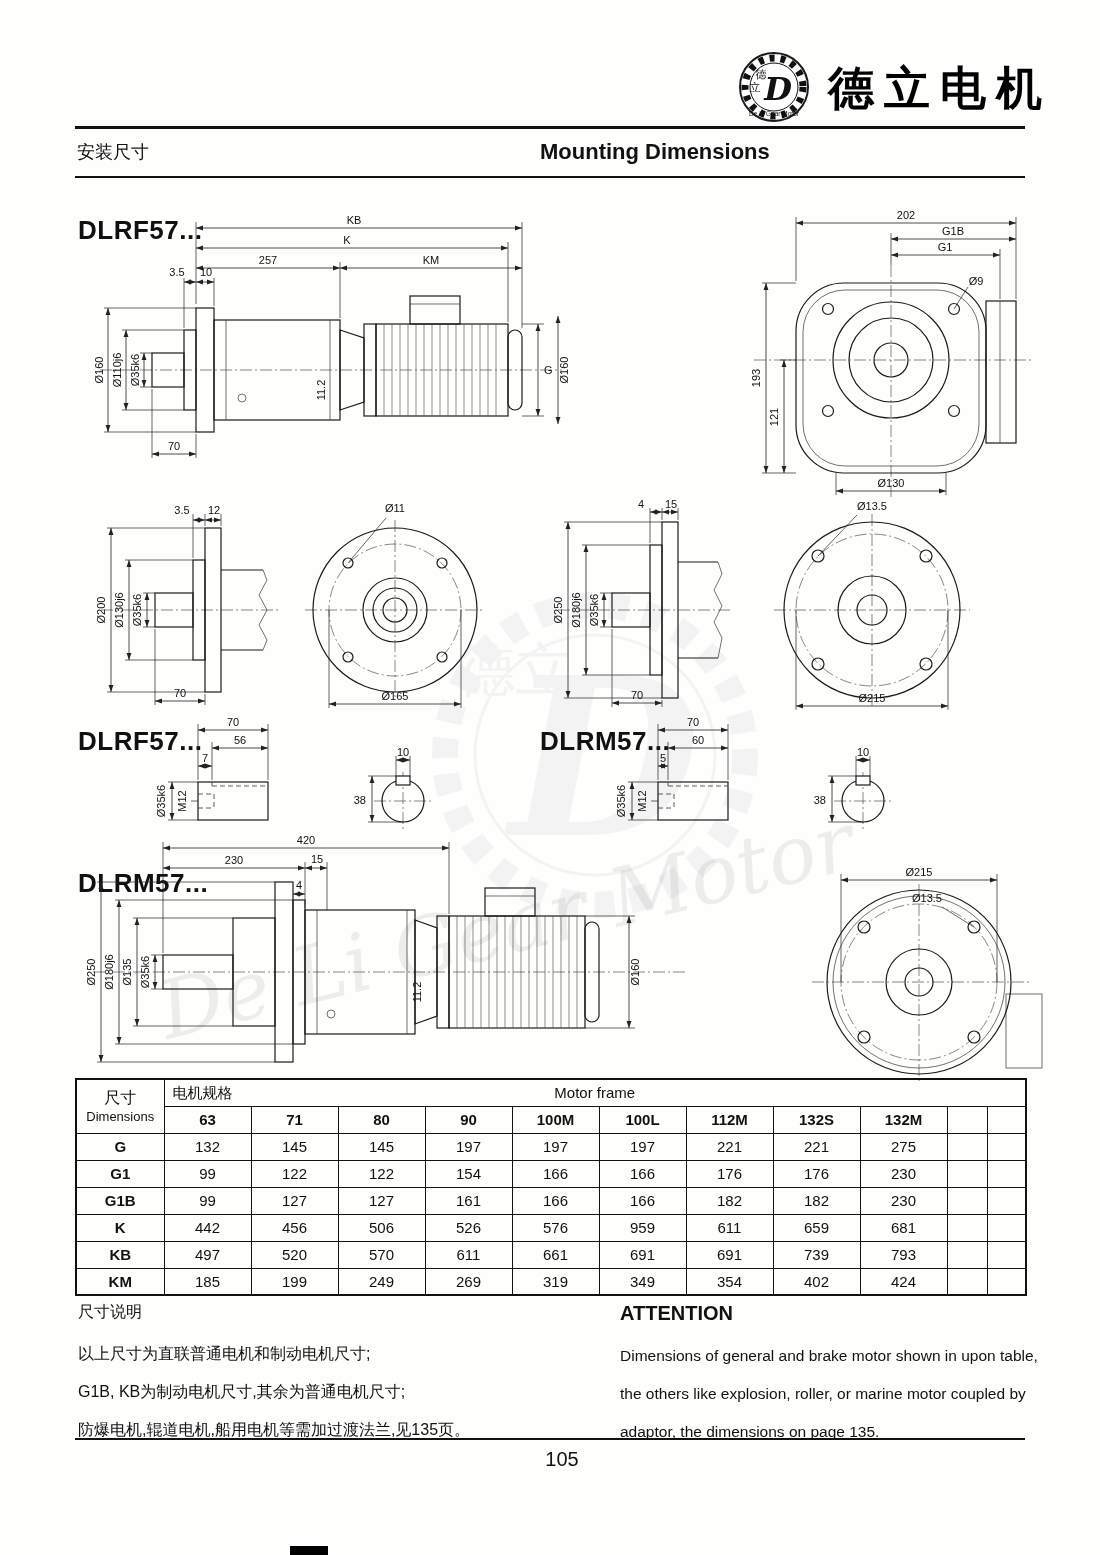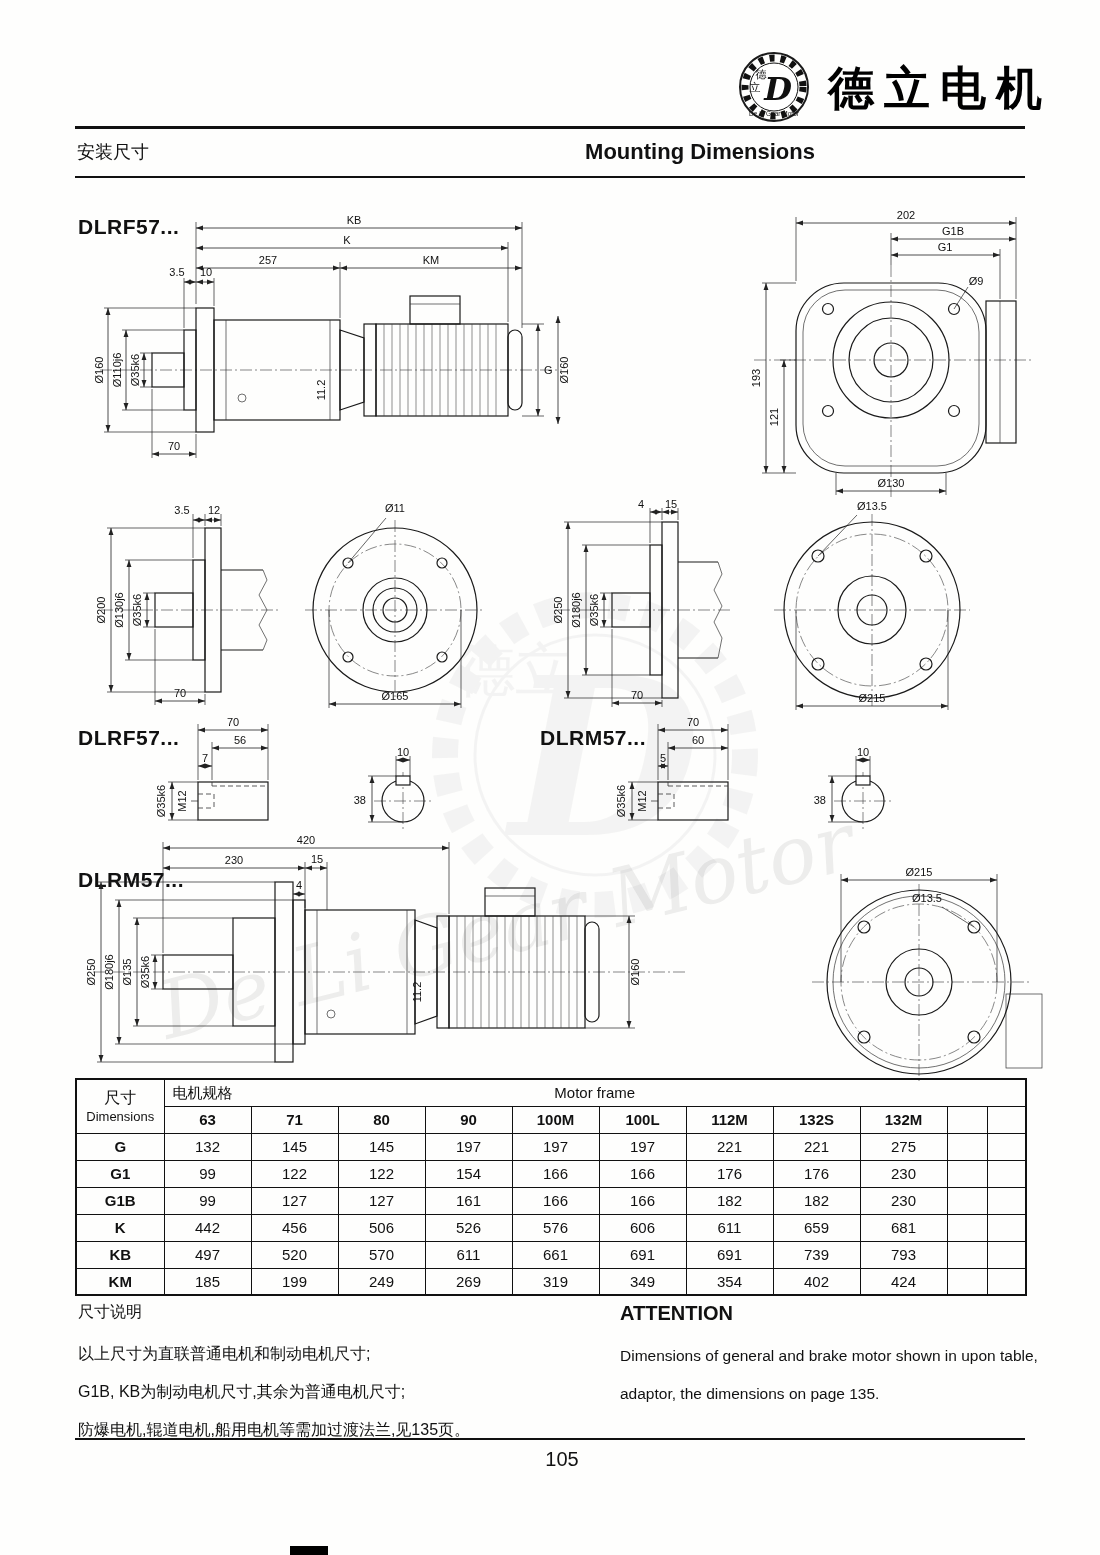--- a/index.html
+++ b/index.html
@@ -2,22 +2,22 @@
 <html><head>
 <meta charset="utf-8">
 <style>
   *{box-sizing:border-box}
   body{margin:0;background:#e8e8e8}
   .page{position:relative;width:1100px;height:1555px;background:#fefefd;font-family:"Liberation Sans",sans-serif;color:#111;overflow:hidden;margin:0 auto}
   .abs{position:absolute}
   .brand-zh{font-family:"DejaVu Serif",serif;font-weight:900;font-size:46px;letter-spacing:10px;color:#000}
   .rule{background:#111}
   .title-zh{font-size:18px}
-  .title-en{font-size:22px;font-weight:bold;text-align:center}
-  .sec-label{font-weight:bold;font-size:21px;letter-spacing:.5px}
+  .title-en{font-size:22px;font-weight:bold;}
+  .sec-label{font-weight:bold;font-size:26px;letter-spacing:.5px}
   
   svg.dw{overflow:visible}
   .dw .part{stroke:#1a1a1a;fill:none;stroke-width:1.2}
   .dw .thin{stroke:#333;fill:none;stroke-width:.7}
   .dw .fin{stroke:#444;fill:none;stroke-width:.6}
   .dw .cl{stroke:#555;fill:none;stroke-width:.7;stroke-dasharray:12 3 2 3}
   .dw .dash{stroke:#333;fill:none;stroke-width:.8;stroke-dasharray:5 3}
   .dw .dim{stroke:#222;fill:none;stroke-width:.8}
   .dw .ext{stroke:#222;fill:none;stroke-width:.7}
   .dw .wfill{fill:#fff;stroke:#1a1a1a;stroke-width:1.2}
@@ -576,21 +576,21 @@
         <td></td>
         <td></td>
       </tr>
       <tr>
         <td class="hd">K</td>
         <td>442</td>
         <td>456</td>
         <td>506</td>
         <td>526</td>
         <td>576</td>
-        <td>606</td>
+        <td>959</td>
         <td>611</td>
         <td>659</td>
         <td>681</td>
         <td></td>
         <td></td>
       </tr>
       <tr>
         <td class="hd">KB</td>
         <td>497</td>
         <td>520</td>
@@ -624,20 +624,21 @@
 
   <div class="abs" style="left:78px;top:1302px;width:500px">
     <div class="note-title">尺寸说明</div>
     <div class="note-line">以上尺寸为直联普通电机和制动电机尺寸;</div>
     <div class="note-line">G1B, KB为制动电机尺寸,其余为普通电机尺寸;</div>
     <div class="note-line">防爆电机,辊道电机,船用电机等需加过渡法兰,见135页。</div>
   </div>
   <div class="abs" style="left:620px;top:1302px;width:430px">
     <div class="note-title-en">ATTENTION</div>
     <div class="note-line-en">Dimensions of general and brake motor shown in upon table,</div>
+    <div class="note-line-en">the others like explosion, roller, or marine motor coupled by</div>
     <div class="note-line-en">adaptor, the dimensions on page 135.</div>
   </div>
 
   <div class="abs rule" style="left:75px;top:1438px;width:950px;height:2px"></div>
   <div class="abs page-num" style="left:12px;top:1448px;width:1100px">105</div>
   <div class="abs artifact" style="left:290px;top:1546px;width:38px;height:9px"></div>
 
 </div>
 
 </body></html>

